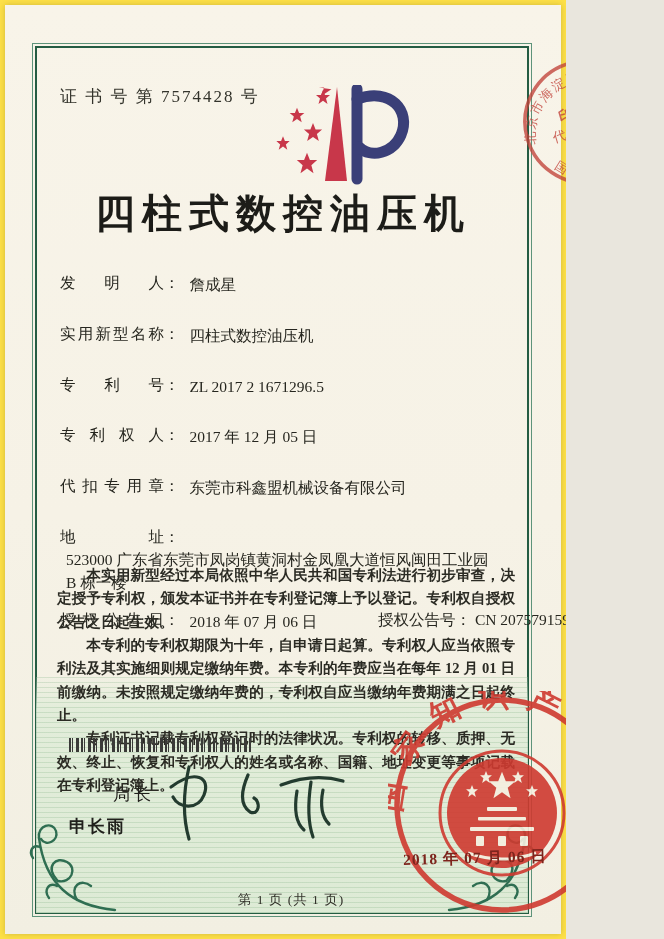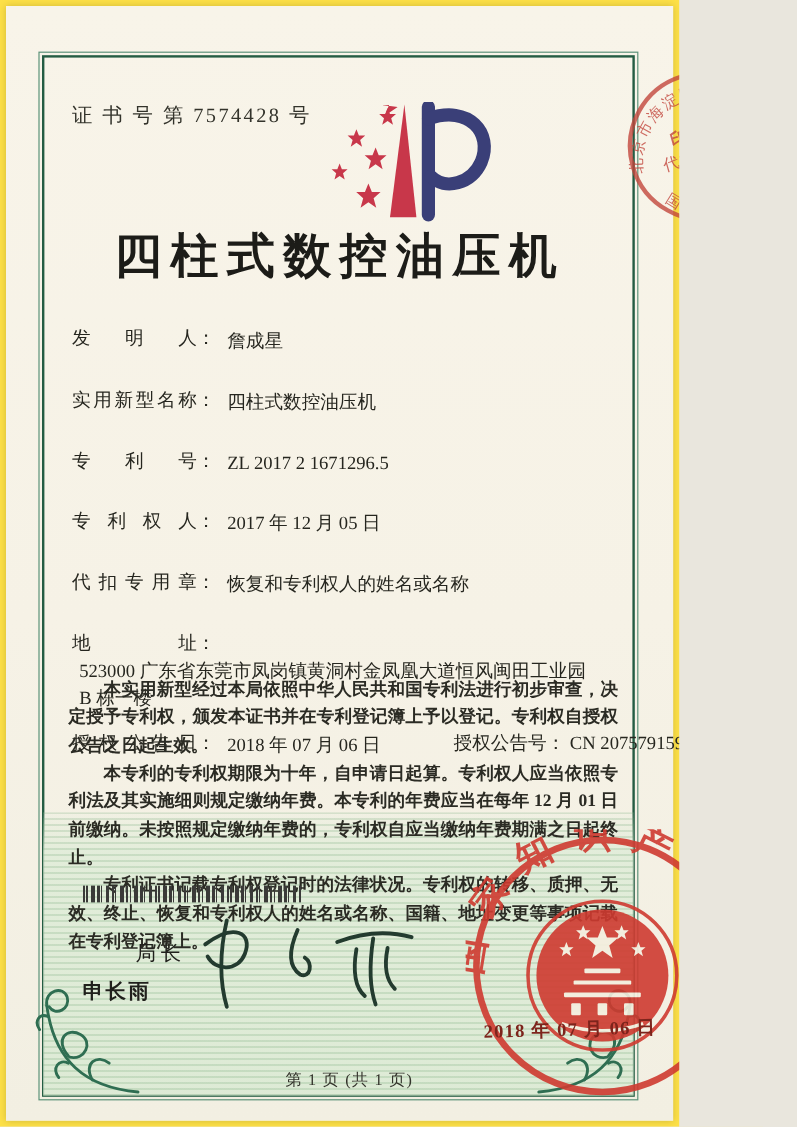--- a/index.html
+++ b/index.html
@@ -137,21 +137,21 @@
       <div class="frow">
         <span class="flabel">专利号</span><span>：</span>
         <span class="fvalue">ZL 2017 2 1671296.5</span>
       </div>
       <div class="frow">
         <span class="flabel">专利权人</span><span>：</span>
         <span class="fvalue">2017 年 12 月 05 日</span>
       </div>
       <div class="frow">
         <span class="flabel">代扣专用章</span><span>：</span>
-        <span class="fvalue">恢复和专利权人的姓名或名称</span>
+        <span class="fvalue">东莞市科鑫盟机械设备有限公司</span>
       </div>
       <div class="frow" style="margin-bottom:16px;">
         <span class="flabel">地址</span><span>：</span>
         <span class="fvalue">523000 广东省东莞市凤岗镇黄洞村金凤凰大道恒风闽田工业园 B 栋一楼</span>
       </div>
       <div class="frow grant">
         <span class="flabel">授权公告日</span><span>：</span>
         <span class="fvalue">2018 年 07 月 06 日</span>
         <span class="grant-no">
           <span>授权公告号</span><span>：</span>

